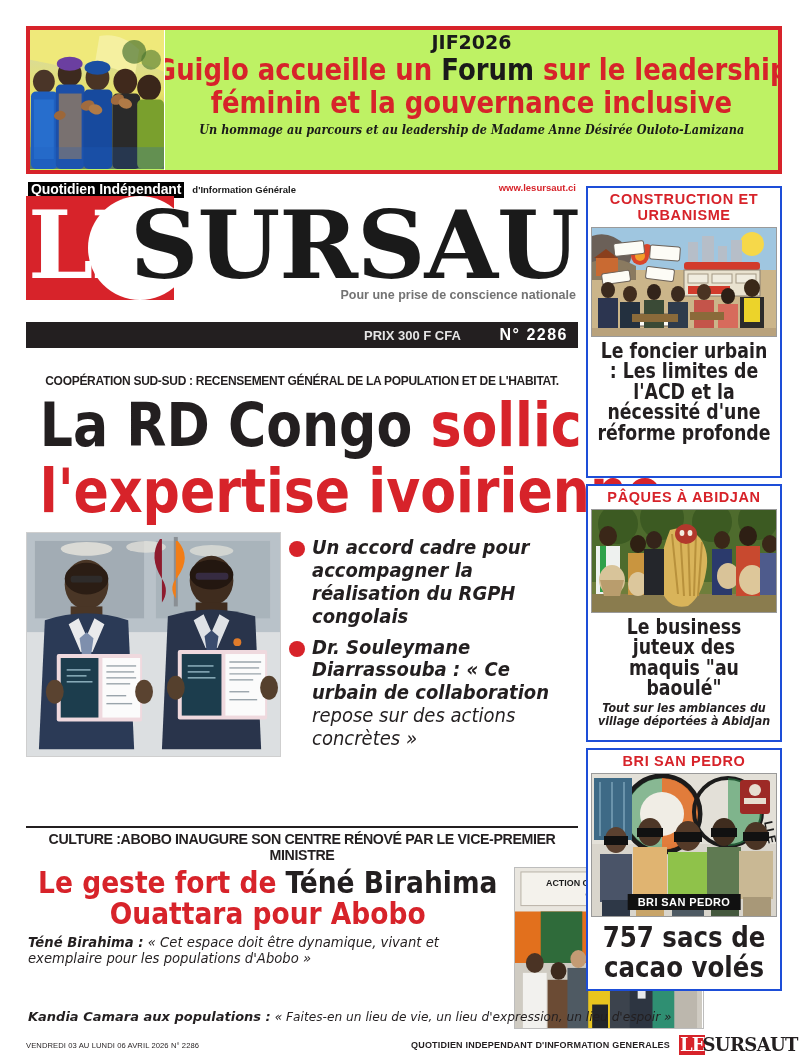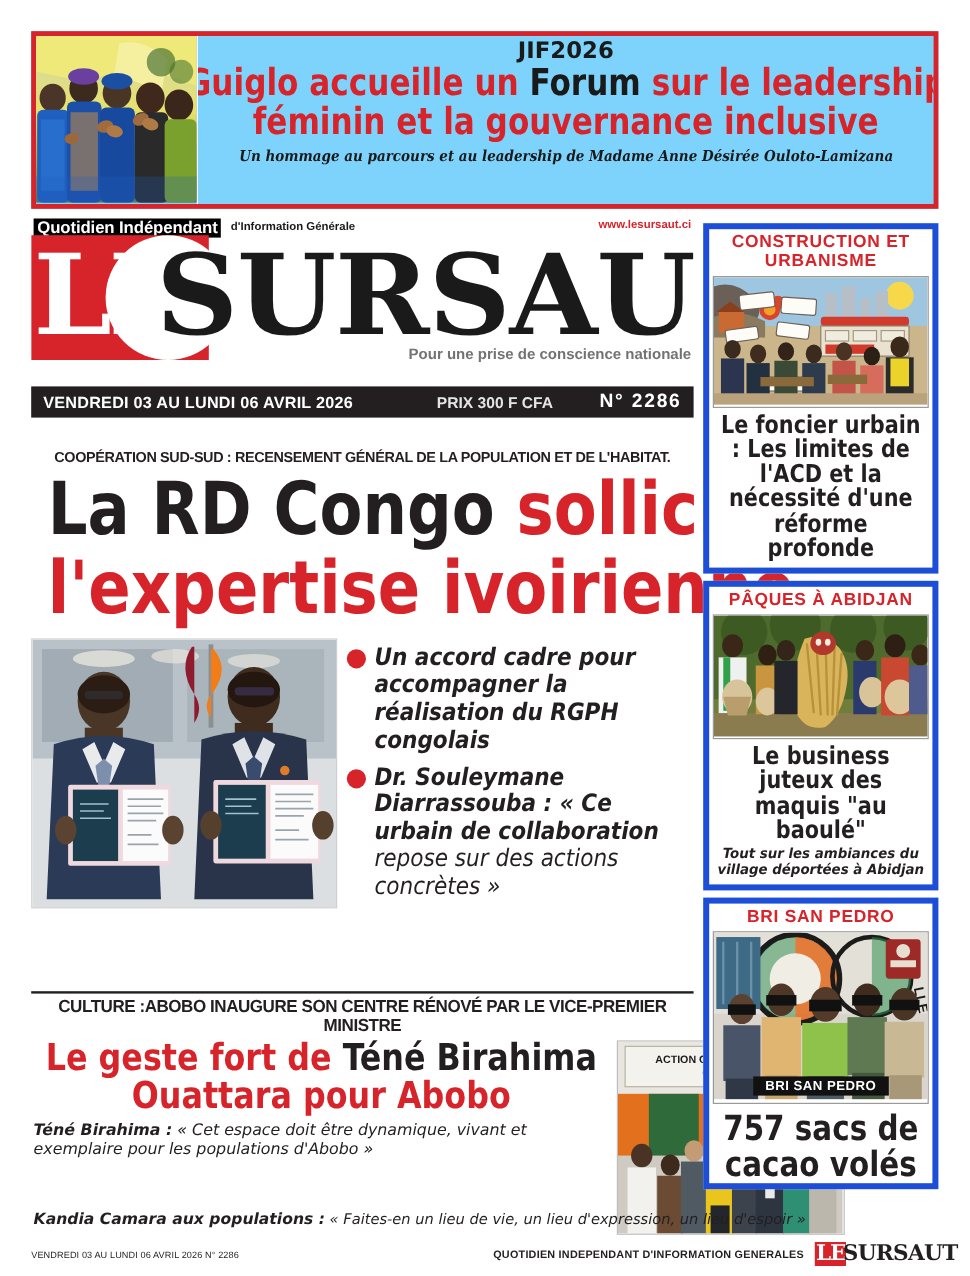--- a/index.html
+++ b/index.html
@@ -14,21 +14,21 @@
     width: 808px; height: 1063px;
     background: #ffffff;
   }
 
   
   .top-banner {
     position: absolute;
     left: 26px; top: 26px;
     width: 756px; height: 148px;
     border: 4px solid #d7232a;
-    background: #7dd3fc;
+    background: #bef264;
     display: flex;
   }
   .banner-photo {
     width: 135px; height: 100%;
     flex: none;
     position: relative;
     overflow: hidden;
     border-right: 1px solid #ffffff;
   }
   .banner-text {
@@ -337,21 +337,21 @@
   
   .sidebar {
     position: absolute;
     left: 586px; top: 186px;
     width: 196px; height: 840px;
   }
   .side-box {
     position: absolute;
     left: 0;
     width: 196px;
-    border: 5px solid #1d4ed8;
+    border: 2px solid #1d4ed8;
     background: #ffffff;
     overflow: hidden;
     padding: 2px 3px 3px 3px;
   }
   #side-1 { top: 0px;   height: 292px; }
   #side-2 { top: 298px; height: 258px; }
   #side-3 { top: 562px; height: 243px; }
 
   .side-kicker {
     font-family: "Liberation Sans", sans-serif;
@@ -531,21 +531,20 @@
     </div>
     <div class="site-url">www.lesursaut.ci</div>
     <div class="logo-le"></div>
     <div class="logo-le-circle"></div>
     <div class="logo-le-text">LE</div>
     <div class="logo-sursaut">SURSAUT</div>
     <div class="tagline">Pour une prise de conscience nationale</div>
   </div>
 
   <div class="datebar">
-    <span class="d-date">VENDREDI 03 AU LUNDI 06 AVRIL 2026</span>
     <span class="d-price">PRIX 300 F CFA</span>
     <span class="d-num">N° 2286</span>
   </div>
 
   <div class="main-col">
     <div class="overline">COOPÉRATION SUD-SUD : RECENSEMENT GÉNÉRAL DE LA POPULATION ET DE L'HABITAT.</div>
     <div class="mainhead"><span class="blk">La RD Congo </span><span>sollicite</span></div>
     <div class="mainhead">l'expertise ivoirienne</div>
 
     <div class="main-body">

